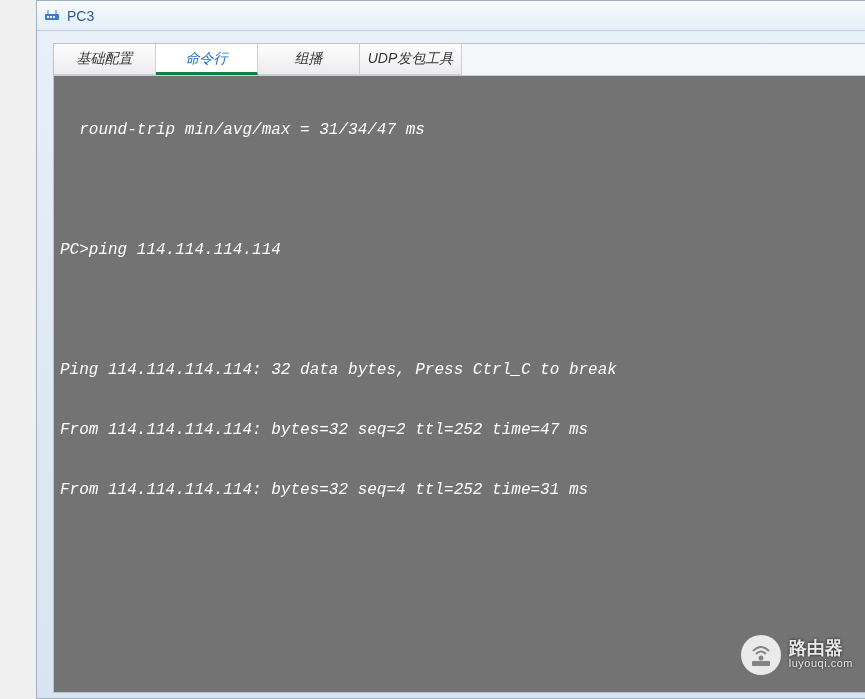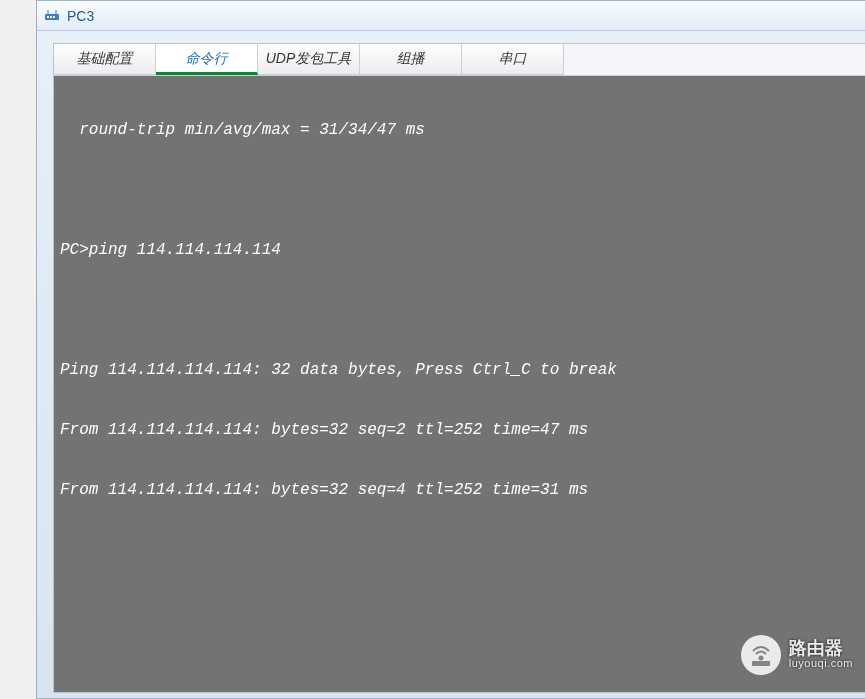--- a/index.html
+++ b/index.html
@@ -133,23 +133,22 @@
         <line x1="12" y1="6" x2="12" y2="2" stroke="#3a7bd5" stroke-width="1"></line>
       </svg>
     </span>
     <span class="title-text">PC3</span>
   </div>
 
   <div class="content-area">
     <div class="tabs">
       <div class="tab"><span>基础配置</span></div>
       <div class="tab active"><span>命令行</span></div>
+      <div class="tab"><span>组播</span></div>
       <div class="tab"><span>UDP发包工具</span></div>
-      <div class="tab"><span>组播</span></div>
-      <div class="tab"><span>串口</span></div>
     </div>
 
     <div class="terminal">
       <div class="terminal-line">  round-trip min/avg/max = 31/34/47 ms</div>
       <div class="terminal-line"></div>
       <div class="terminal-line">PC&gt;ping 114.114.114.114</div>
       <div class="terminal-line"></div>
       <div class="terminal-line">Ping 114.114.114.114: 32 data bytes, Press Ctrl_C to break</div>
       <div class="terminal-line">From 114.114.114.114: bytes=32 seq=2 ttl=252 time=47 ms</div>
       <div class="terminal-line">From 114.114.114.114: bytes=32 seq=4 ttl=252 time=31 ms</div>

